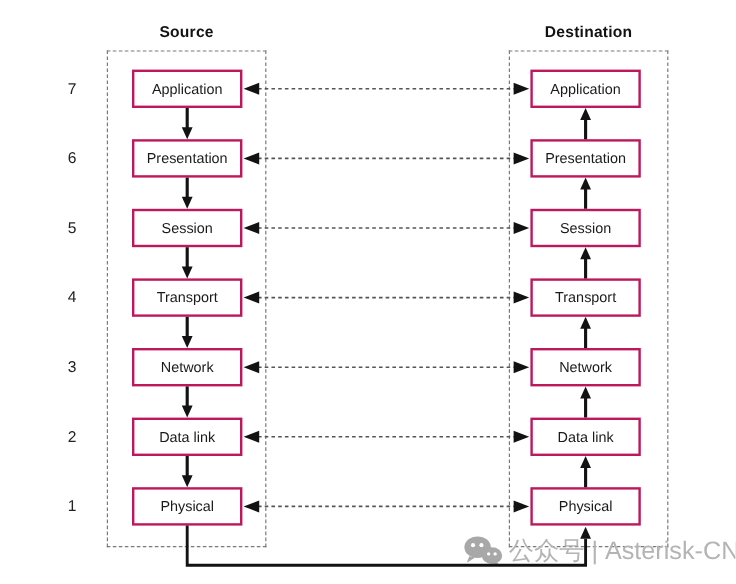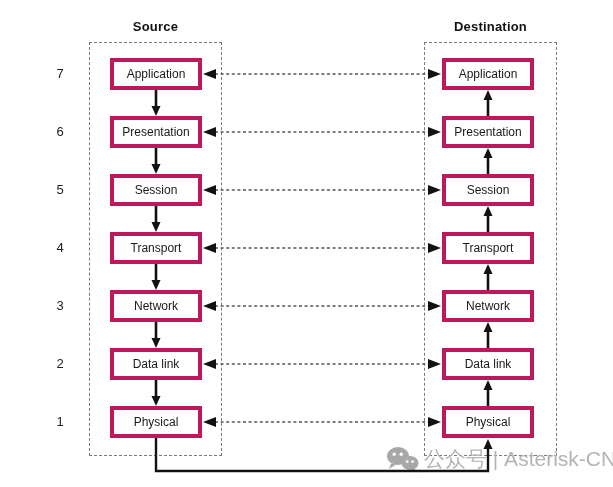--- a/index.html
+++ b/index.html
@@ -18,21 +18,21 @@
     border:1px dashed #7a7a7a;box-sizing:border-box;background:transparent;
   }
   .src-rect{left:89px;}
   .dst-rect{left:424px;}
   .layer-number{
     position:absolute;left:44px;width:32px;height:32px;line-height:32px;
     text-align:center;font-size:13px;color:#222;
   }
   .layer-box{
     position:absolute;width:92px;height:32px;box-sizing:border-box;
-    border:4px solid #be185d;background:#ffffff;
+    border:2px solid #be185d;background:#ffffff;
     display:flex;align-items:center;justify-content:center;
     font-size:12px;color:#1a1a1a;white-space:nowrap;
   }
   .col-src{left:110px;}
   .col-dst{left:442px;}
   .r0{top:58px}.r1{top:116px}.r2{top:174px}.r3{top:232px}
   .r4{top:290px}.r5{top:348px}.r6{top:406px}
 
   #wires{position:absolute;left:0;top:0;width:613px;height:487px;pointer-events:none;}
   .dash{stroke:#555555;stroke-width:1.3;stroke-dasharray:3 2.6;fill:none;}

